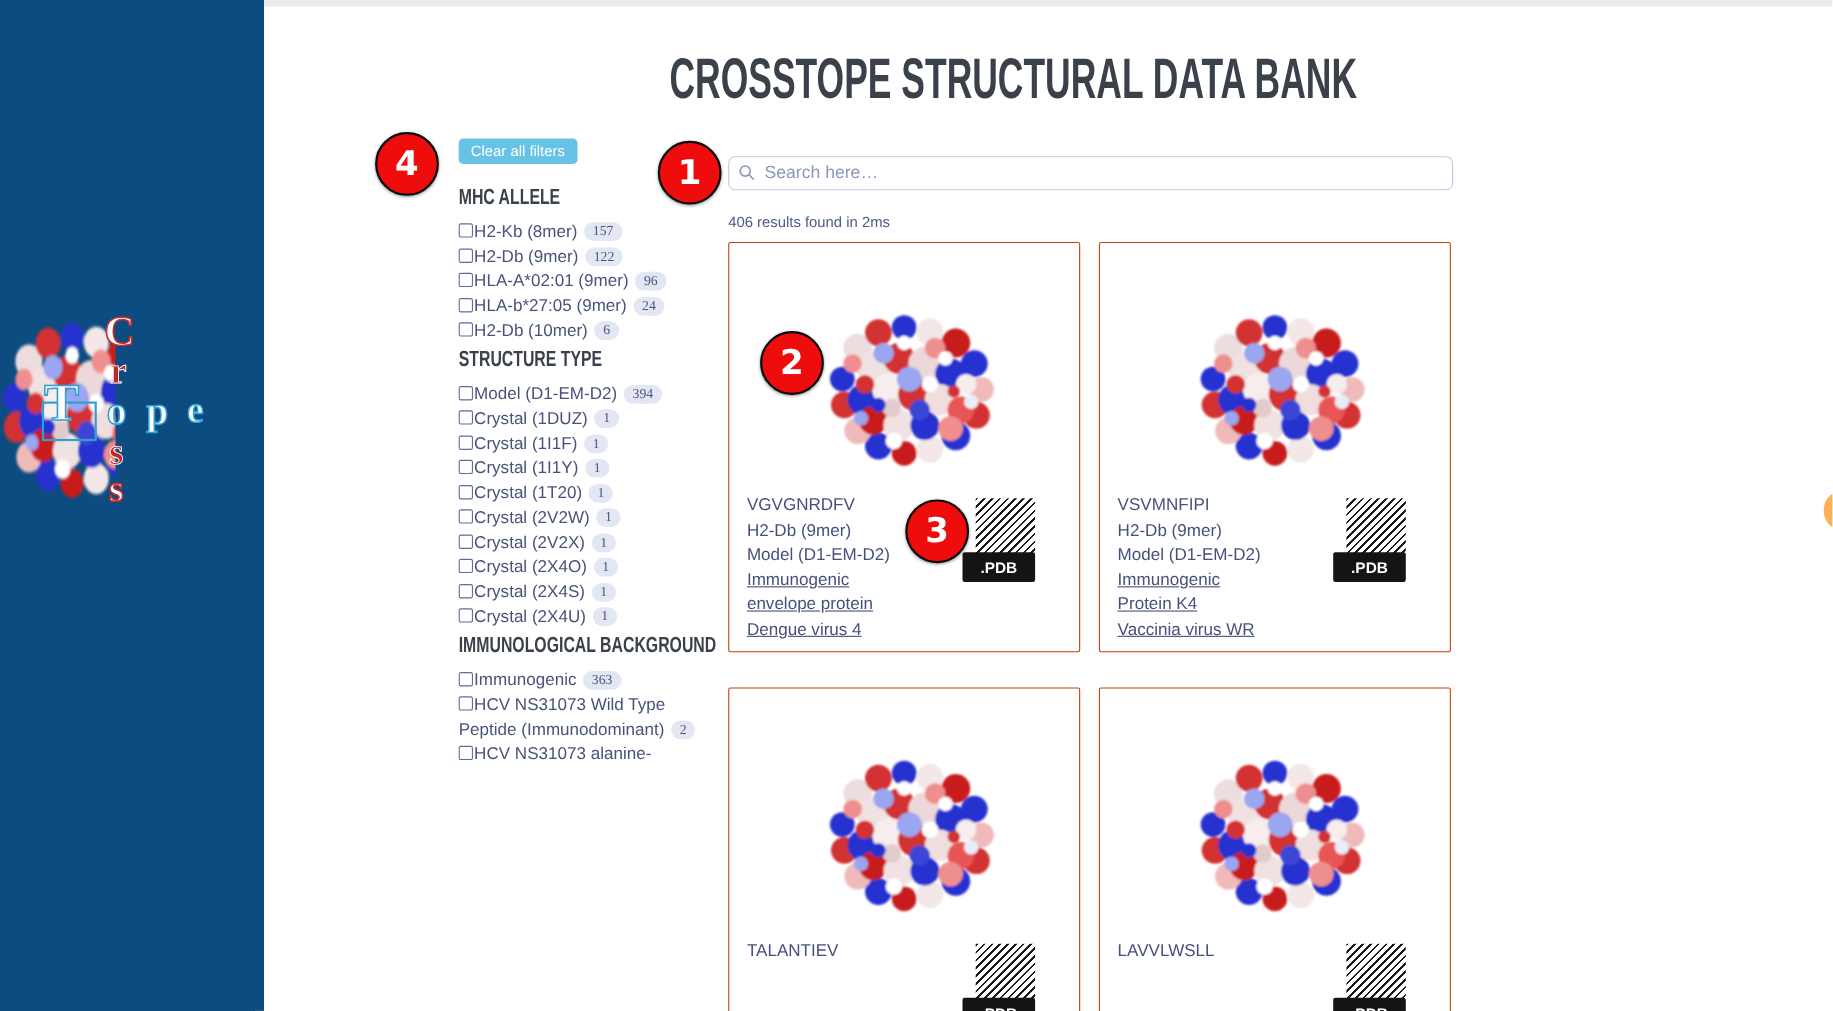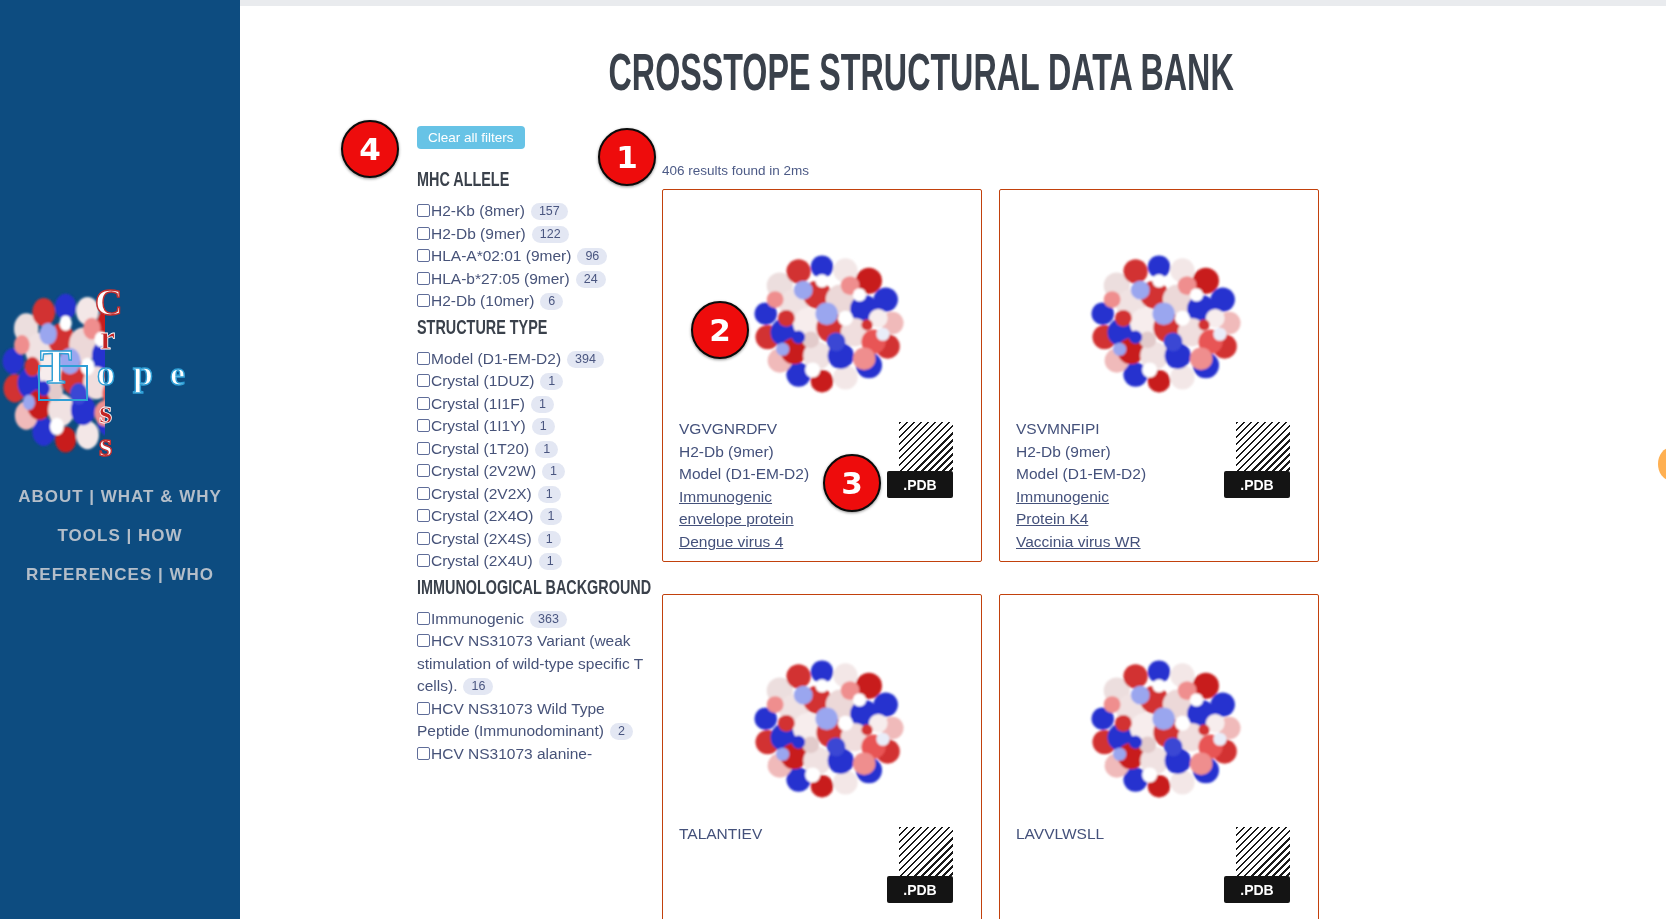--- a/index.html
+++ b/index.html
@@ -40,38 +40,38 @@
   .filters { position:absolute; left:417px; top:126px; width:233px; color:#475379; font-size:15.5px; }
   .clear-btn { display:inline-block; background:#67c3e6; color:#fff; font-size:13.5px;
                border:none; border-radius:4px; padding:4px 11px; cursor:pointer; margin-bottom:16px; }
   .fgroup-title { font-size:20px; font-weight:bold; color:#3a414b; margin:3px 0 9px 0; }
   .cond { display:inline-block; transform:scaleX(0.72); transform-origin:0 50%; white-space:nowrap; }
   .fopt { display:block; line-height:22.5px; cursor:pointer; }
   .fopt input { appearance:none; -webkit-appearance:none; width:13px; height:13px;
                 border:1.5px solid #5f6d99; border-radius:2px; background:#fff;
                 vertical-align:-1px; margin:0 1px 0 0; cursor:pointer; }
   .count-badge { display:inline-block; background:#e3e7f3; color:#4a5680; border-radius:10px;
-                 font-size:12.5px; line-height:17px; padding:0 8px; margin-left:6px; vertical-align:1px; }
+                 font-size:12.5px; line-height:17px; padding:0 8px; margin-left:6px; vertical-align:1px;font-family:Liberation Serif, serif; }
 
   
   .results { position:absolute; left:662px; top:142px; width:659px; }
   .searchbox { position:relative; width:659px; height:31px; }
   .searchbox input { width:100%; height:31px; border:1px solid #bfc9e4; border-radius:6px;
                      padding:0 10px 0 32px; font-size:16px; color:#475379; outline:none; }
   .searchbox input::placeholder { color:#8c97ba; }
   .search-icon { position:absolute; left:9px; top:7px; width:16px; height:16px; }
   .summary { margin-top:21px; font-size:13.5px; color:#4c5a86; }
 
   .grid { margin-top:11px; display:flex; flex-wrap:wrap; column-gap:17px; row-gap:32px; }
   .card { position:relative; width:320px; height:373px; background:#fff;
           border:1px solid #c2410c; border-radius:2px; cursor:pointer; }
   .protein-svg { display:block; margin:58px auto 0 auto; width:190px; height:150px; }
   .card-lines { position:absolute; left:16px; top:228px; font-size:15.5px; line-height:22.5px; color:#44517b; }
   .card-lines a { display:block; color:#44517b; text-decoration:underline; cursor:pointer; }
-  .pdb { position:absolute; right:28px; top:232px; width:66px; cursor:pointer; }
+  .pdb { position:absolute; right:40px; top:232px; width:66px; cursor:pointer; }
   .pdb-stripes { width:54px; height:50px; margin-left:12px;
                  background:repeating-linear-gradient(135deg,#1a1a1a 0 1.7px,transparent 1.7px 5px); }
   .pdb-label { width:66px; height:27px; margin-top:-1px; background:#141414; color:#fff;
                font-size:14px; font-weight:bold; border-radius:2px;
                display:flex; align-items:center; justify-content:center; }
 
   
   .marker { position:absolute; width:58px; height:58px; border-radius:50%;
             background:#ee0c0c; border:2px solid #0b0b0b; box-shadow:0 1px 3px rgba(0,0,0,.45);
             display:flex; align-items:center; justify-content:center;
@@ -150,25 +150,20 @@
       <div class="t-box"></div>
       <span class="logo-letter lw-red  l-c">C</span>
       <span class="logo-letter lred   l-r">r</span>
       <span class="logo-letter lw-blue l-t">T</span>
       <span class="logo-letter lw-blue l-o">o</span>
       <span class="logo-letter lw-blue l-p">p</span>
       <span class="logo-letter lw-blue l-e">e</span>
       <span class="logo-letter lred   l-s1">s</span>
       <span class="logo-letter lw-red l-s2">s</span>
     </div>
-    <nav class="nav">
-      <a class="nav-item">ABOUT | WHAT &amp; WHY</a>
-      <a class="nav-item">TOOLS | HOW</a>
-      <a class="nav-item">REFERENCES | WHO</a>
-    </nav>
   </aside>
   <div class="topstrip"></div>
 
   <div class="title-wrap">
     <span class="title-inner">CROSSTOPE STRUCTURAL DATA BANK</span>
   </div>
 
   <div class="filters">
     <button class="clear-btn">Clear all filters</button>
 
@@ -186,26 +181,32 @@
     <label class="fopt"><input type="checkbox" style=""><span>Crystal (1I1Y)</span><span class="count-badge">1</span></label>
     <label class="fopt"><input type="checkbox" style=""><span>Crystal (1T20)</span><span class="count-badge">1</span></label>
     <label class="fopt"><input type="checkbox" style=""><span>Crystal (2V2W)</span><span class="count-badge">1</span></label>
     <label class="fopt"><input type="checkbox" style=""><span>Crystal (2V2X)</span><span class="count-badge">1</span></label>
     <label class="fopt"><input type="checkbox" style=""><span>Crystal (2X4O)</span><span class="count-badge">1</span></label>
     <label class="fopt"><input type="checkbox" style=""><span>Crystal (2X4S)</span><span class="count-badge">1</span></label>
     <label class="fopt"><input type="checkbox" style=""><span>Crystal (2X4U)</span><span class="count-badge">1</span></label>
 
     <div class="fgroup-title"><span class="cond">IMMUNOLOGICAL BACKGROUND</span></div>
     <label class="fopt"><input type="checkbox" style=""><span>Immunogenic</span><span class="count-badge">363</span></label>
-    <label class="fopt"><input type="checkbox" style=""><span>HCV NS31073 Variant (weak stimulation of wild-type specific T cells).</span><span class="count-badge">16</span></label>
     <label class="fopt"><input type="checkbox" style=""><span>HCV NS31073 Wild Type Peptide (Immunodominant)</span><span class="count-badge">2</span></label>
     <label class="fopt"><input type="checkbox" style=""><span>HCV NS31073 alanine-</span></label>
   </div>
 
   <div class="results">
+    <div class="searchbox">
+      <svg class="search-icon" viewBox="0 0 16 16">
+        <circle cx="6.5" cy="6.5" r="4.6" fill="none" stroke="#8c97ba" stroke-width="1.5"></circle>
+        <line x1="10" y1="10" x2="14.4" y2="14.4" stroke="#8c97ba" stroke-width="1.5"></line>
+      </svg>
+      <input type="text" placeholder="Search here…" style="">
+    </div>
     <div class="summary">406 results found in 2ms</div>
 
     <div class="grid">
 
       <div class="card">
         <svg class="protein-svg" viewBox="0 0 200 160">
             <use href="#proteinBlob"></use>
           </svg>
         <div class="card-lines">
           <div>VGVGNRDFV</div>

